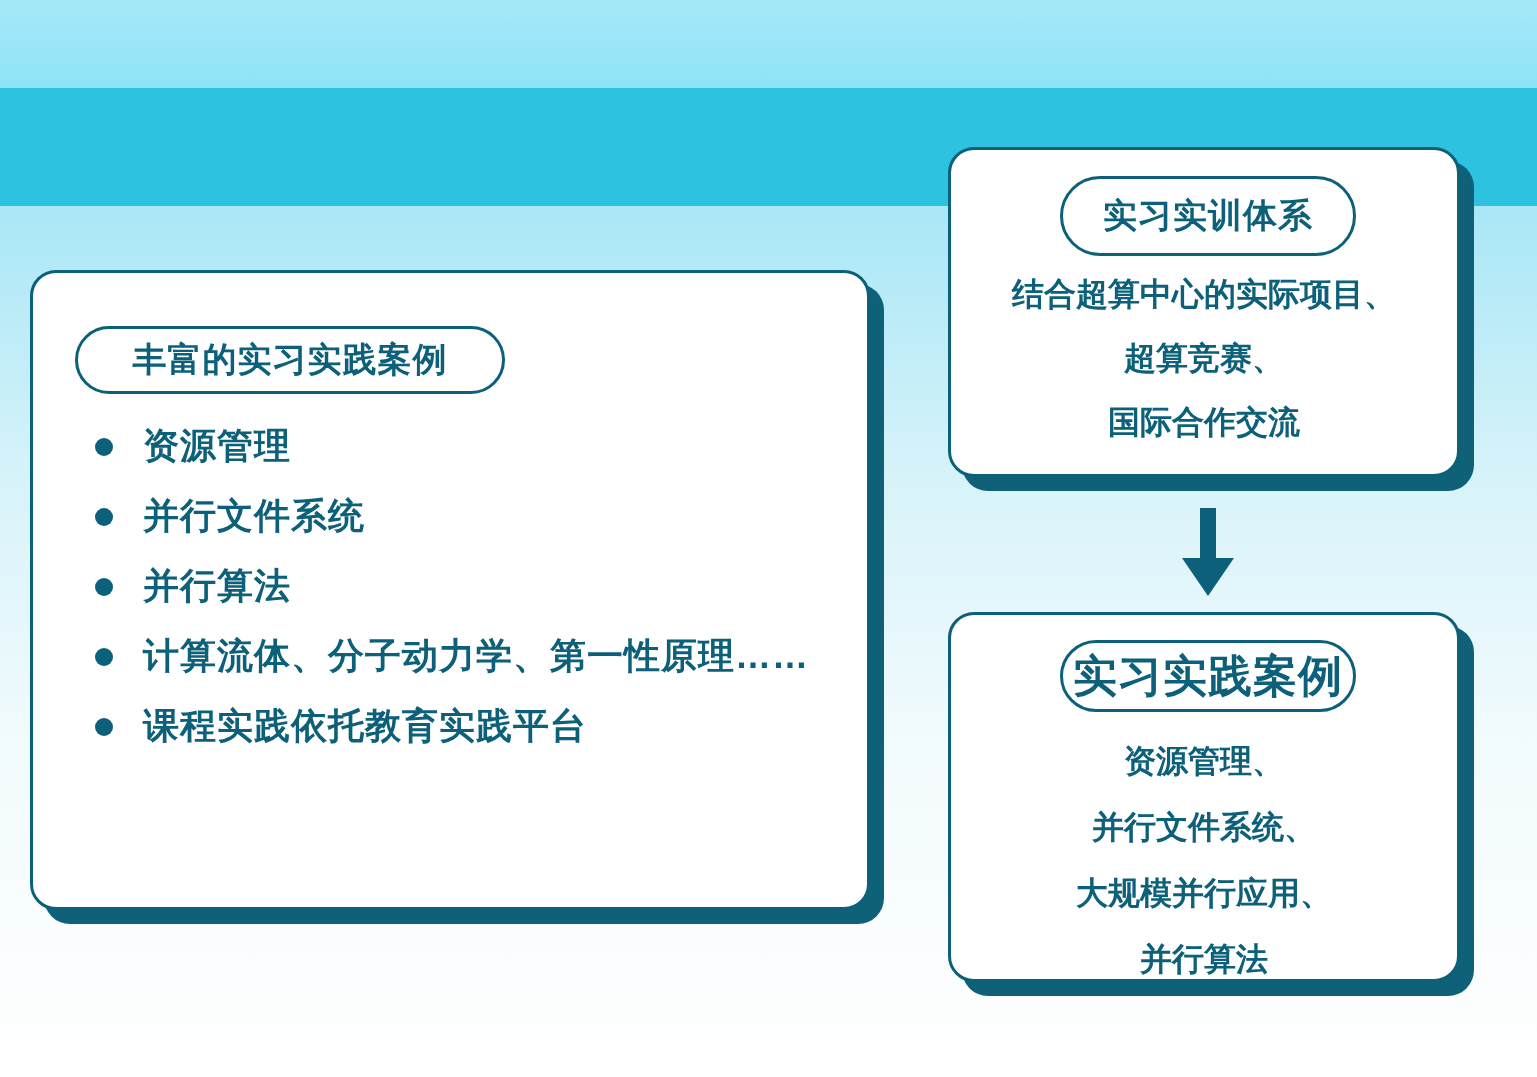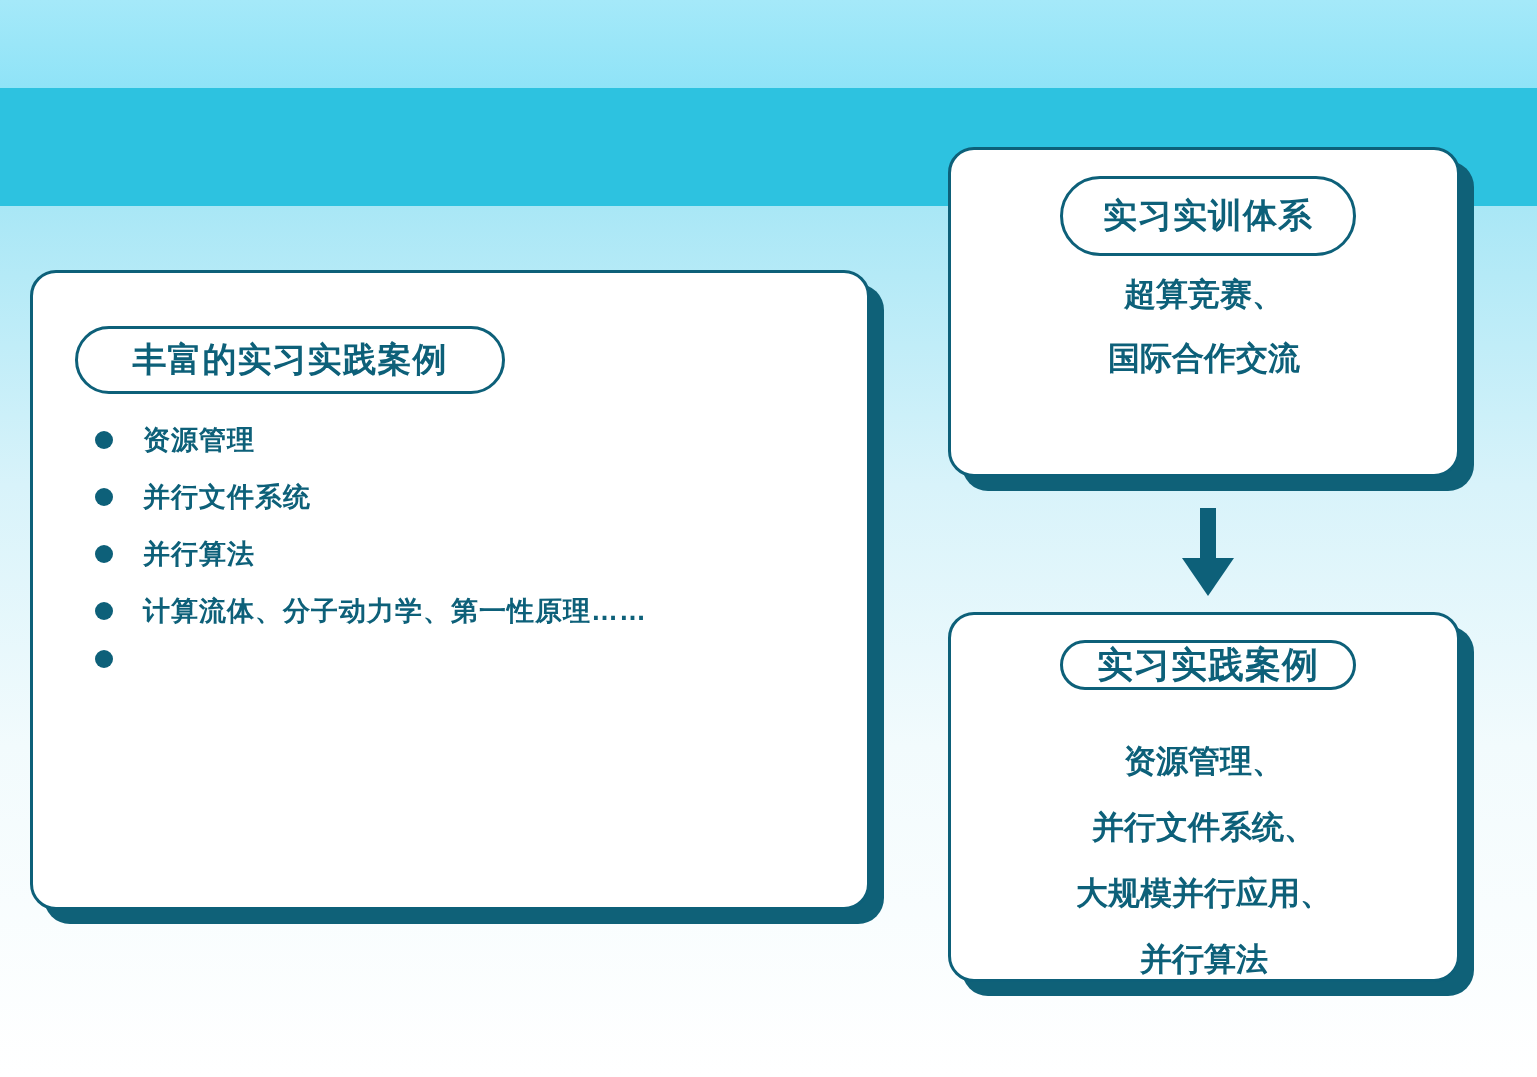--- a/index.html
+++ b/index.html
@@ -111,21 +111,21 @@
   .bullet-dot {
     width: 18px;
     height: 18px;
     border-radius: 50%;
     background: #0d6079;
     flex: 0 0 auto;
     margin-right: 30px;
   }
   .bullet-text {
     color: #0d6079;
-    font-size: 27px;
+    font-size: 36px;
     font-weight: bold;
     letter-spacing: 1px;
     white-space: nowrap;
   }
 
   
   #right-top-wrap {
     left: 948px;
     top: 147px;
     width: 512px;
@@ -169,22 +169,22 @@
   #right-bottom-wrap {
     left: 948px;
     top: 612px;
     width: 512px;
     height: 370px;
   }
   #right-bottom-pill {
     left: 1060px;
     top: 640px;
     width: 296px;
-    height: 50px;
-    font-size: 36px;
+    height: 72px;
+    font-size: 44px;
     z-index: 3;
   }
   #right-bottom-lines {
     position: absolute;
     left: 948px;
     top: 728px;
     width: 512px;
     z-index: 3;
     text-align: center;
   }
@@ -222,29 +222,31 @@
   <div class="bullet-row">
     <span class="bullet-dot"></span>
     <span class="bullet-text">并行算法</span>
   </div>
   <div class="bullet-row">
     <span class="bullet-dot"></span>
     <span class="bullet-text">计算流体、分子动力学、第一性原理……</span>
   </div>
   <div class="bullet-row">
     <span class="bullet-dot"></span>
+    <span class="bullet-text">课程实践依托教育实践平台</span>
   </div>
 </div>
 
 <div class="card-wrap" id="right-top-wrap">
   <div class="card-shadow"></div>
   <div class="card"></div>
 </div>
 <div class="pill" id="right-top-pill">实习实训体系</div>
 <div id="right-top-lines">
+  <div class="line">结合超算中心的实际项目、</div>
   <div class="line">超算竞赛、</div>
   <div class="line">国际合作交流</div>
 </div>
 
 <div id="arrow">
   <svg width="60" height="90" viewBox="0 0 60 90" xmlns="http://www.w3.org/2000/svg">
     <rect x="22" y="0" width="16" height="58" fill="#0d6079"></rect>
     <polygon points="30,88 4,50 56,50" fill="#0d6079"></polygon>
   </svg>
 </div>

